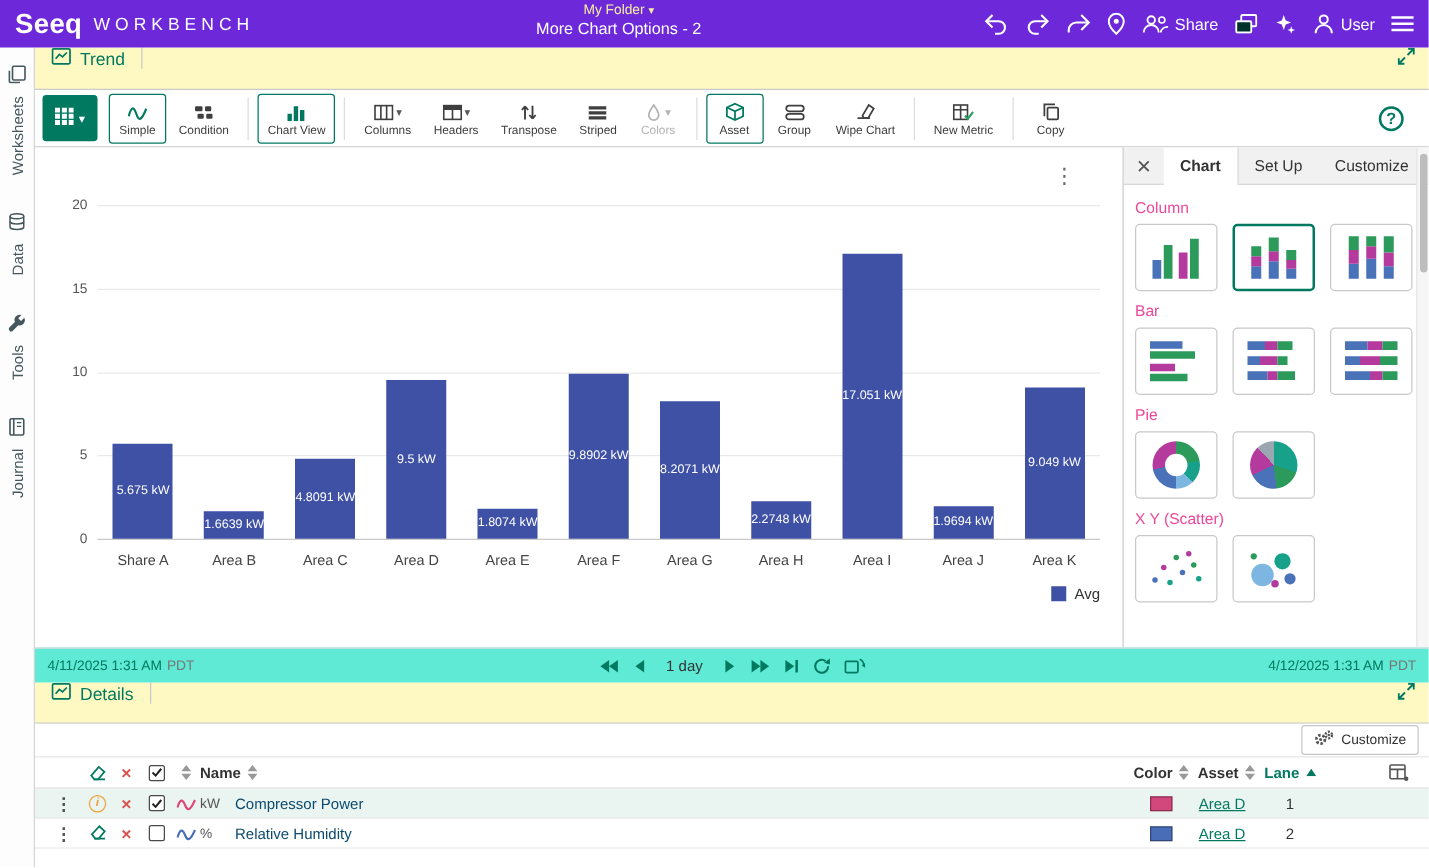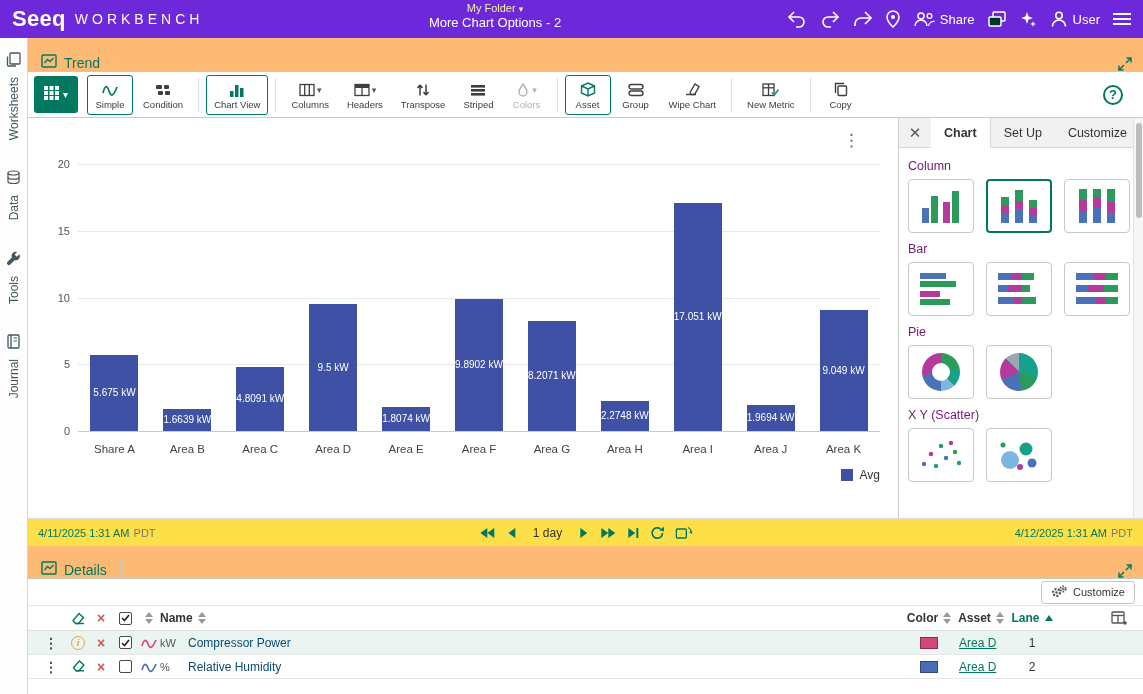--- a/index.html
+++ b/index.html
@@ -16,21 +16,21 @@
 .doc-title{font-size:13px;color:#fff}
 .hdr-right{margin-left:auto;display:flex;align-items:center;gap:13px;z-index:2}
 .hicon{display:flex;align-items:center;gap:5px;font-size:13px;cursor:pointer;white-space:nowrap}
 
 .bodyrow{flex:1;display:flex;min-height:0}
 .sidebar{width:28px;flex:0 0 28px;border-right:1px solid #d6d6d6;background:#fdfdfd;display:flex;flex-direction:column;align-items:center;padding-top:14px;gap:30px}
 .side-item{display:flex;flex-direction:column;align-items:center;gap:7px;color:#44575f;cursor:pointer}
 .side-label{writing-mode:vertical-rl;transform:rotate(180deg);font-size:12px}
 .content{flex:1;display:flex;flex-direction:column;min-width:0}
 
-.tabbar{height:34px;flex:0 0 34px;background:#fdba74;border-bottom:1px solid #c9c9c9;display:flex;align-items:flex-end}
+.tabbar{height:34px;flex:0 0 34px;background:#fef9c3;border-bottom:1px solid #c9c9c9;display:flex;align-items:flex-start}
 .wtab{display:flex;align-items:center;gap:7px;padding:0 13px;color:#007960;font-size:14px;border-right:1px solid #c9c9c9;cursor:pointer}
 .tab-expand{margin-left:auto;display:flex;align-items:center;padding:0 11px;cursor:pointer}
 
 .toolbar{height:46px;flex:0 0 46px;border-bottom:1px solid #c9c9c9;display:flex;align-items:center;padding:0 6px;background:#fff}
 #tb-left{display:flex;align-items:center;gap:2px}
 .view-btn{width:44px;height:37px;background:#007960;border-radius:3px;color:#fff;display:flex;align-items:center;justify-content:center;gap:4px;margin-right:7px;cursor:pointer}
 .view-btn .vcaret{font-size:10px}
 .tbtn{display:flex;flex-direction:column;align-items:center;justify-content:center;min-width:46px;height:40px;border:1px solid transparent;border-radius:3px;font-size:9.5px;color:#3c3c3c;gap:2px;padding:2px 7px 1px;cursor:pointer;white-space:nowrap}
 .tbtn.active{border-color:#007960}
 .tbtn.disabled{color:#b3b3b3;cursor:default}
@@ -51,30 +51,30 @@
 .xlab{position:absolute;text-align:center;font-size:11.5px;color:#444}
 .legend{position:absolute;display:flex;align-items:center;justify-content:flex-end;gap:7px;font-size:12px;color:#333;cursor:pointer}
 .lg-sq{width:12px;height:12px;display:inline-block}
 
 .panel{width:245px;flex:0 0 245px;border-left:1px solid #ccc;position:relative;background:#fff;overflow:hidden}
 .panel-tabs{height:30px;display:flex;align-items:stretch;background:#f1f1f1;border-bottom:1px solid #d8d8d8}
 .panel-close{width:32px;display:flex;align-items:center;justify-content:center;font-size:15px;color:#555;cursor:pointer}
 .ptab{padding:0 13px;display:flex;align-items:center;font-size:12.5px;color:#333;cursor:pointer}
 .ptab.active{background:#fff;font-weight:bold;border-right:1px solid #d8d8d8;margin-bottom:-1px}
 .panel-body{padding:2px 6px 0 9px;height:370px;overflow:hidden}
-.psec-label{font-size:12.5px;color:#701a75;margin:9px 0 6px}
+.psec-label{font-size:12.5px;color:#ec4899;margin:9px 0 6px}
 .thumb-row{display:flex;gap:12px}
 .thumb{width:66px;height:54px;border:1px solid #c8c8c8;border-radius:4px;display:flex;align-items:center;justify-content:center;background:#fff;cursor:pointer}
 .thumb.selected{border:2px solid #007960}
 .pieth{width:38px;height:38px;border-radius:50%;position:relative}
 .pieth i{position:absolute;inset:10px;background:#fff;border-radius:50%}
 .pscroll{position:absolute;right:0;top:0;bottom:0;width:10px;background:#f6f6f6;border-left:1px solid #e3e3e3}
 .pthumb{position:absolute;left:1.5px;right:1.5px;top:5px;height:95px;background:#bdbdbd;border-radius:4px;cursor:pointer}
 
-.range-bar{height:28px;flex:0 0 28px;border-top:1px solid #ddd;display:flex;align-items:center;padding:0 10px;background:#fde047;position:relative;font-size:11px}
+.range-bar{height:28px;flex:0 0 28px;border-top:1px solid #ddd;display:flex;align-items:center;padding:0 10px;background:#5eead4;position:relative;font-size:11px}
 .ts{color:#007960;cursor:pointer}
 .tz{color:#777;margin-left:4px}
 .range-right{margin-left:auto}
 .range-center{position:absolute;left:50%;transform:translateX(-50%);display:flex;align-items:center;gap:11px}
 .nav-ic{display:flex;align-items:center;cursor:pointer}
 .dur{color:#333;font-size:12px;margin:0 6px;cursor:pointer}
 
 .cust-row{height:27px;flex:0 0 27px;display:flex;justify-content:flex-end;align-items:center;padding-right:8px;border-bottom:1px solid #e5e5e5;background:#fff}
 .cust-btn{border:1px solid #c6c6c6;border-radius:3px;padding:3px 9px;font-size:11px;color:#333;display:flex;gap:6px;align-items:center;cursor:pointer;background:#fff}
 .dgrid{display:grid;grid-template-columns:30px 24px 22px 26px 22px 28px 1fr 48px 56px 46px 88px;align-items:center;padding-left:8px}

